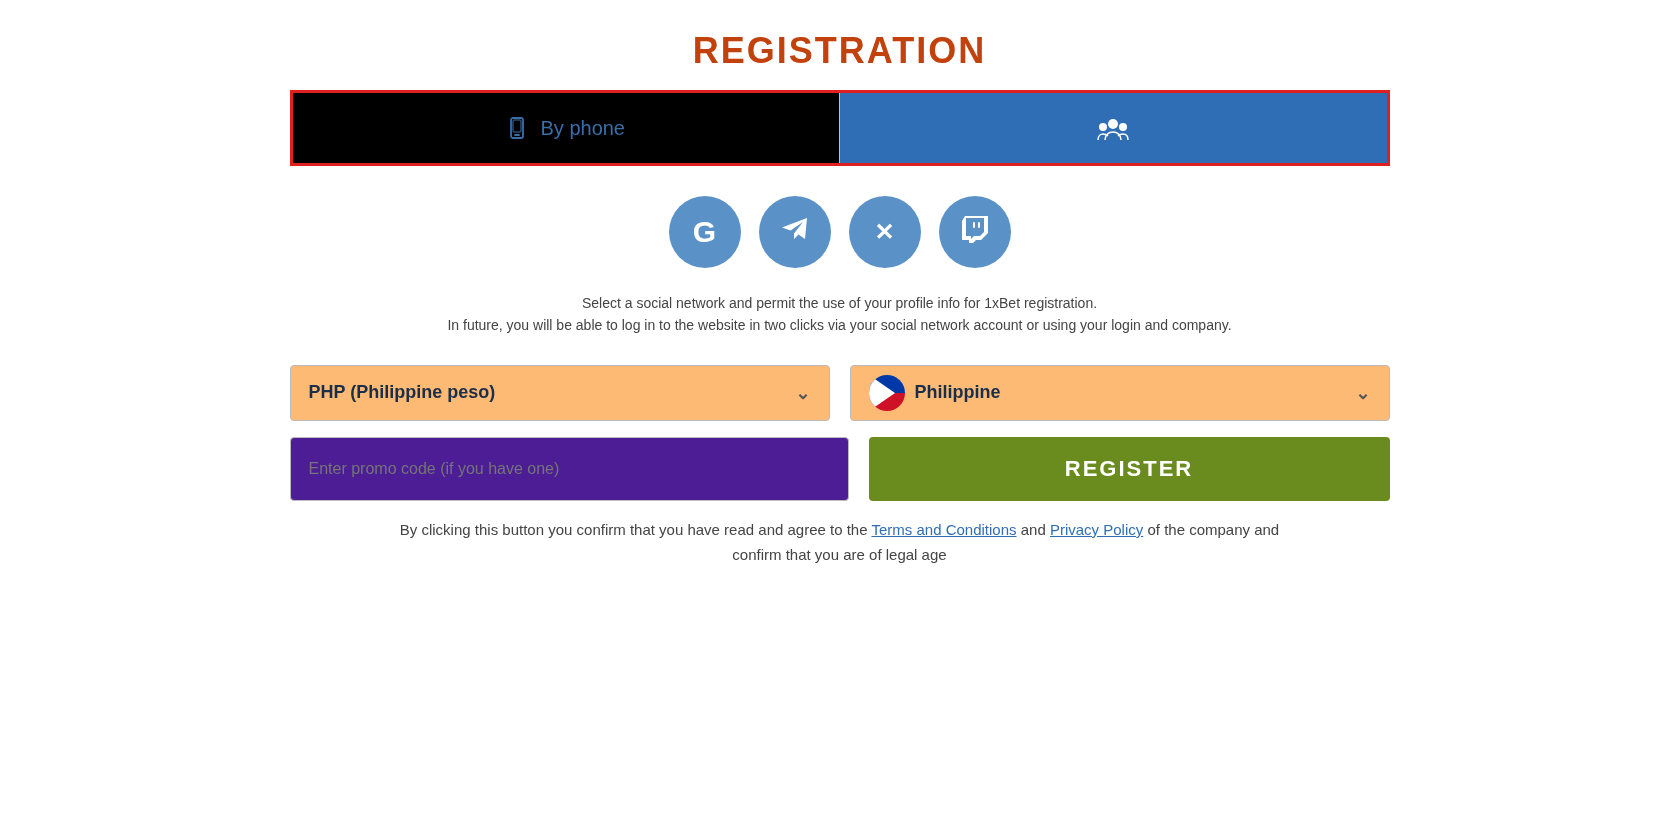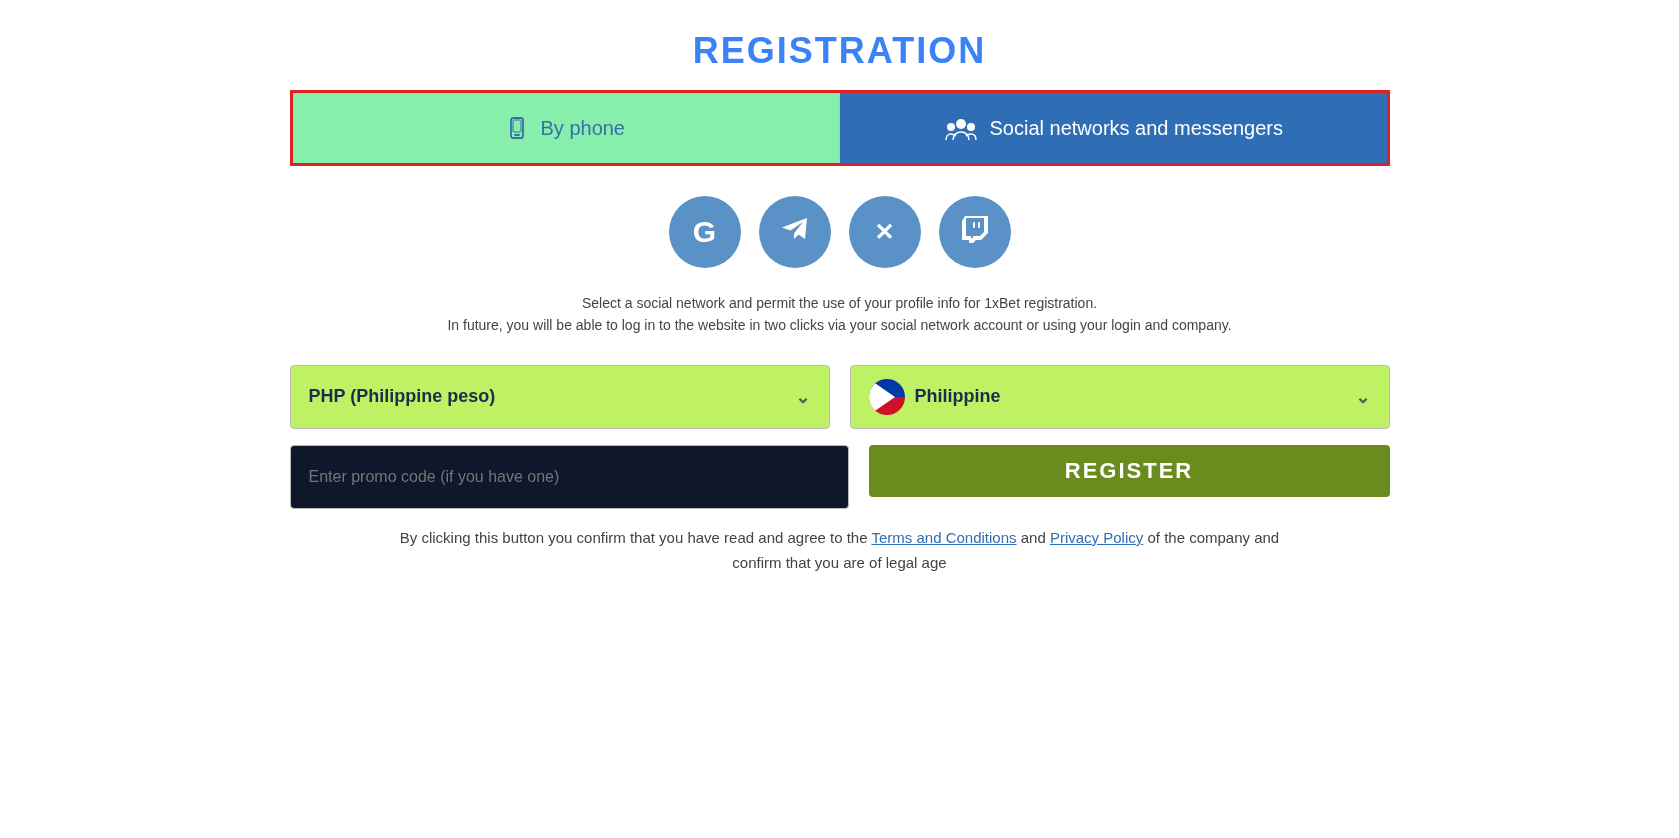--- a/index.html
+++ b/index.html
@@ -13,41 +13,41 @@
       padding: 30px 20px;
     }
     .registration-container {
       width: 100%;
       max-width: 1100px;
     }
     .page-title {
       text-align: center;
       font-size: 36px;
       font-weight: 800;
-      color: #3b82f6;
+      color: #c2410c;
       letter-spacing: 2px;
       margin-bottom: 18px;
     }
     .tabs-wrapper {
       border: 3px solid #e02020;
       display: flex;
       margin-bottom: 30px;
     }
     .tab {
       flex: 1;
       display: flex;
       align-items: center;
       justify-content: center;
       gap: 12px;
       padding: 22px 10px;
       cursor: pointer;
       font-size: 20px;
       font-weight: 500;
       color: #3a6ea8;
-      background: #86efac;
+      background: #000000;
       border-right: 1px solid #b0c4de;
       user-select: none;
     }
     .tab:last-child {
       border-right: none;
     }
     .tab.active {
       background: #2f6eb5;
       color: #fff;
     }
@@ -90,23 +90,23 @@
       gap: 20px;
       margin-bottom: 16px;
     }
     .select-wrapper {
       flex: 1;
       border: 1.5px solid #bbb;
       border-radius: 4px;
       display: flex;
       align-items: center;
       padding: 0 18px;
-      height: 64px;
-      cursor: pointer;
-      background: #bef264;
+      height: 56px;
+      cursor: pointer;
+      background: #fdba74;
       font-size: 18px;
       font-weight: 700;
       color: #1a2e4a;
       justify-content: space-between;
     }
     .select-left {
       display: flex;
       align-items: center;
       gap: 10px;
     }
@@ -138,33 +138,33 @@
       border-color: transparent transparent transparent #fff;
     }
     .promo-input-wrapper {
       flex: 1;
       border: 1.5px solid #bbb;
       border-radius: 4px;
       display: flex;
       align-items: center;
       padding: 1px 18px;
       height: 64px;
-      background: #0f172a;
+      background: #4c1d95;
     }
     .promo-input {
       border: none;
       outline: none;
       font-size: 16px;
       color: #888;
       width: 100%;
       background: transparent;
     }
     .register-btn {
       flex: 1;
-      height: 52px;
+      height: 64px;
       background: #6a8c1f;
       color: #fff;
       font-size: 22px;
       font-weight: 700;
       letter-spacing: 2px;
       border: none;
       border-radius: 4px;
       cursor: pointer;
       outline: none;
     }
@@ -209,21 +209,20 @@
       <span class="tab-icon">
         <svg width="34" height="26" viewBox="0 0 34 26" fill="none" xmlns="http://www.w3.org/2000/svg">
           <circle cx="17" cy="9" r="5" fill="#fff"></circle>
           <circle cx="7" cy="12" r="4" fill="#fff"></circle>
           <circle cx="27" cy="12" r="4" fill="#fff"></circle>
           <path d="M2 25c0-4 2.5-6 5-6s5 2 5 2" stroke="#fff" stroke-width="1.5" fill="none"></path>
           <path d="M22 21s2-2 5-2 5 2 5 6" stroke="#fff" stroke-width="1.5" fill="none"></path>
           <path d="M9 25c0-5 3.5-8 8-8s8 3 8 8" stroke="#fff" stroke-width="1.5" fill="none"></path>
         </svg>
       </span>
-      <span>Social networks and messengers</span>
     </div>
   </div>
 
   <div class="social-icons-row">
 
     <button class="social-icon-btn" title="Google">
       <span class="g-icon">G</span>
     </button>
 
     <button class="social-icon-btn" title="Telegram">

